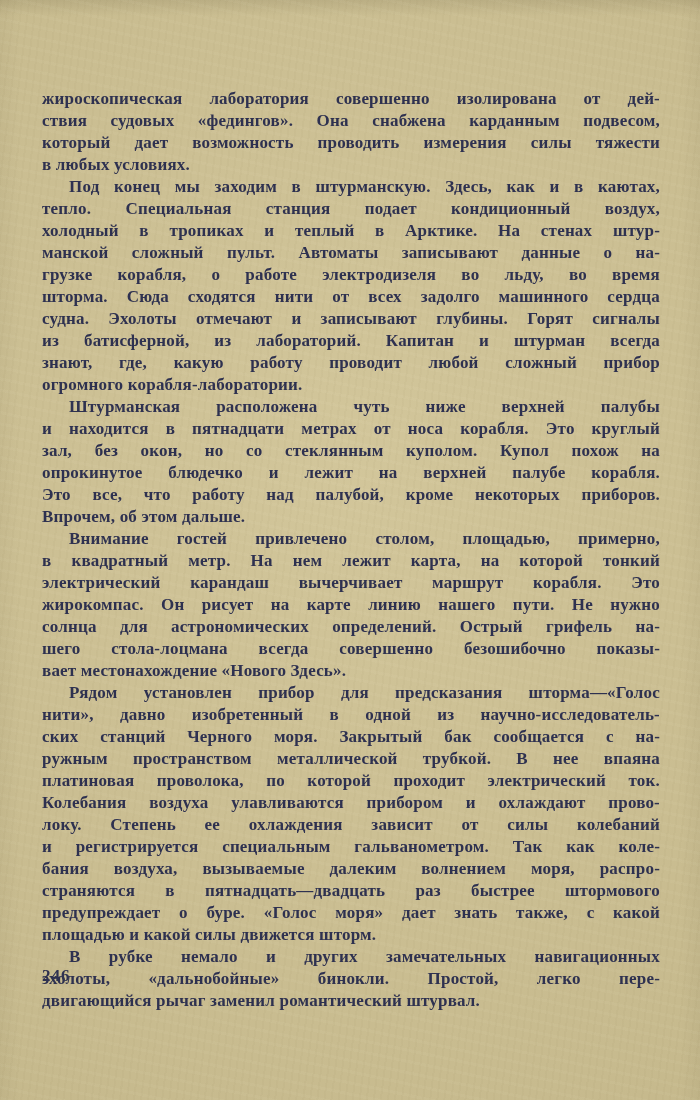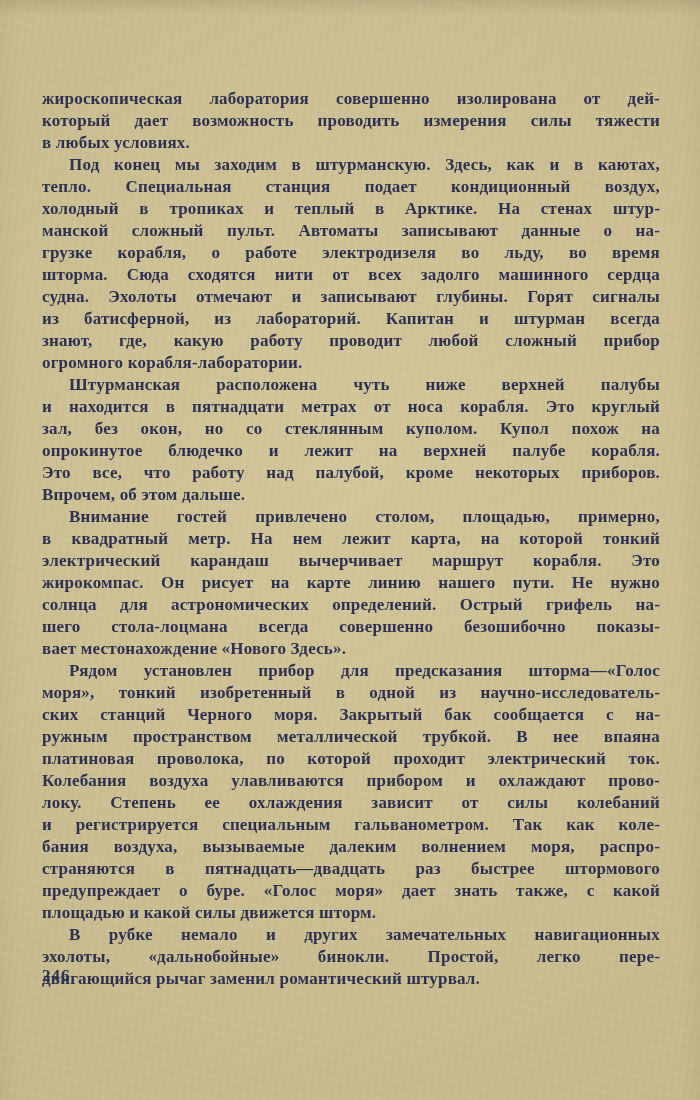--- a/index.html
+++ b/index.html
@@ -65,20 +65,21 @@
     color: #2e3150;
   }
 </style>
 </head>
 <body>
 
 <div class="page">
   <div class="text-block">
       <div class="paragraph">
         <div class="line">жироскопическая лаборатория совершенно изолирована от дей-</div>
+        <div class="line">ствия судовых «федингов». Она снабжена карданным подвесом,</div>
         <div class="line">который дает возможность проводить измерения силы тяжести</div>
         <div class="line last">в любых условиях.</div>
       </div>
       <div class="paragraph">
         <div class="line indent">Под конец мы заходим в штурманскую. Здесь, как и в каютах,</div>
         <div class="line">тепло. Специальная станция подает кондиционный воздух,</div>
         <div class="line">холодный в тропиках и теплый в Арктике. На стенах штур-</div>
         <div class="line">манской сложный пульт. Автоматы записывают данные о на-</div>
         <div class="line">грузке корабля, о работе электродизеля во льду, во время</div>
         <div class="line">шторма. Сюда сходятся нити от всех задолго машинного сердца</div>
@@ -99,21 +100,21 @@
         <div class="line indent">Внимание гостей привлечено столом, площадью, примерно,</div>
         <div class="line">в квадратный метр. На нем лежит карта, на которой тонкий</div>
         <div class="line">электрический карандаш вычерчивает маршрут корабля. Это</div>
         <div class="line">жирокомпас. Он рисует на карте линию нашего пути. Не нужно</div>
         <div class="line">солнца для астрономических определений. Острый грифель на-</div>
         <div class="line">шего стола-лоцмана всегда совершенно безошибочно показы-</div>
         <div class="line last">вает местонахождение «Нового Здесь».</div>
       </div>
       <div class="paragraph">
         <div class="line indent">Рядом установлен прибор для предсказания шторма—«Голос</div>
-        <div class="line">моря», тонкий изобретенный в одной из научно-исследователь-</div>
+        <div class="line">нити», давно изобретенный в одной из научно-исследователь-</div>
         <div class="line">ских станций Черного моря. Закрытый бак сообщается с на-</div>
         <div class="line">ружным пространством металлической трубкой. В нее впаяна</div>
         <div class="line">платиновая проволока, по которой проходит электрический ток.</div>
         <div class="line">Колебания воздуха улавливаются прибором и охлаждают прово-</div>
         <div class="line">локу. Степень ее охлаждения зависит от силы колебаний</div>
         <div class="line">и регистрируется специальным гальванометром. Так как коле-</div>
         <div class="line">бания воздуха, вызываемые далеким волнением моря, распро-</div>
         <div class="line">страняются в пятнадцать—двадцать раз быстрее штормового</div>
         <div class="line">предупреждает о буре. «Голос моря» дает знать также, с какой</div>
         <div class="line last">площадью и какой силы движется шторм.</div>

